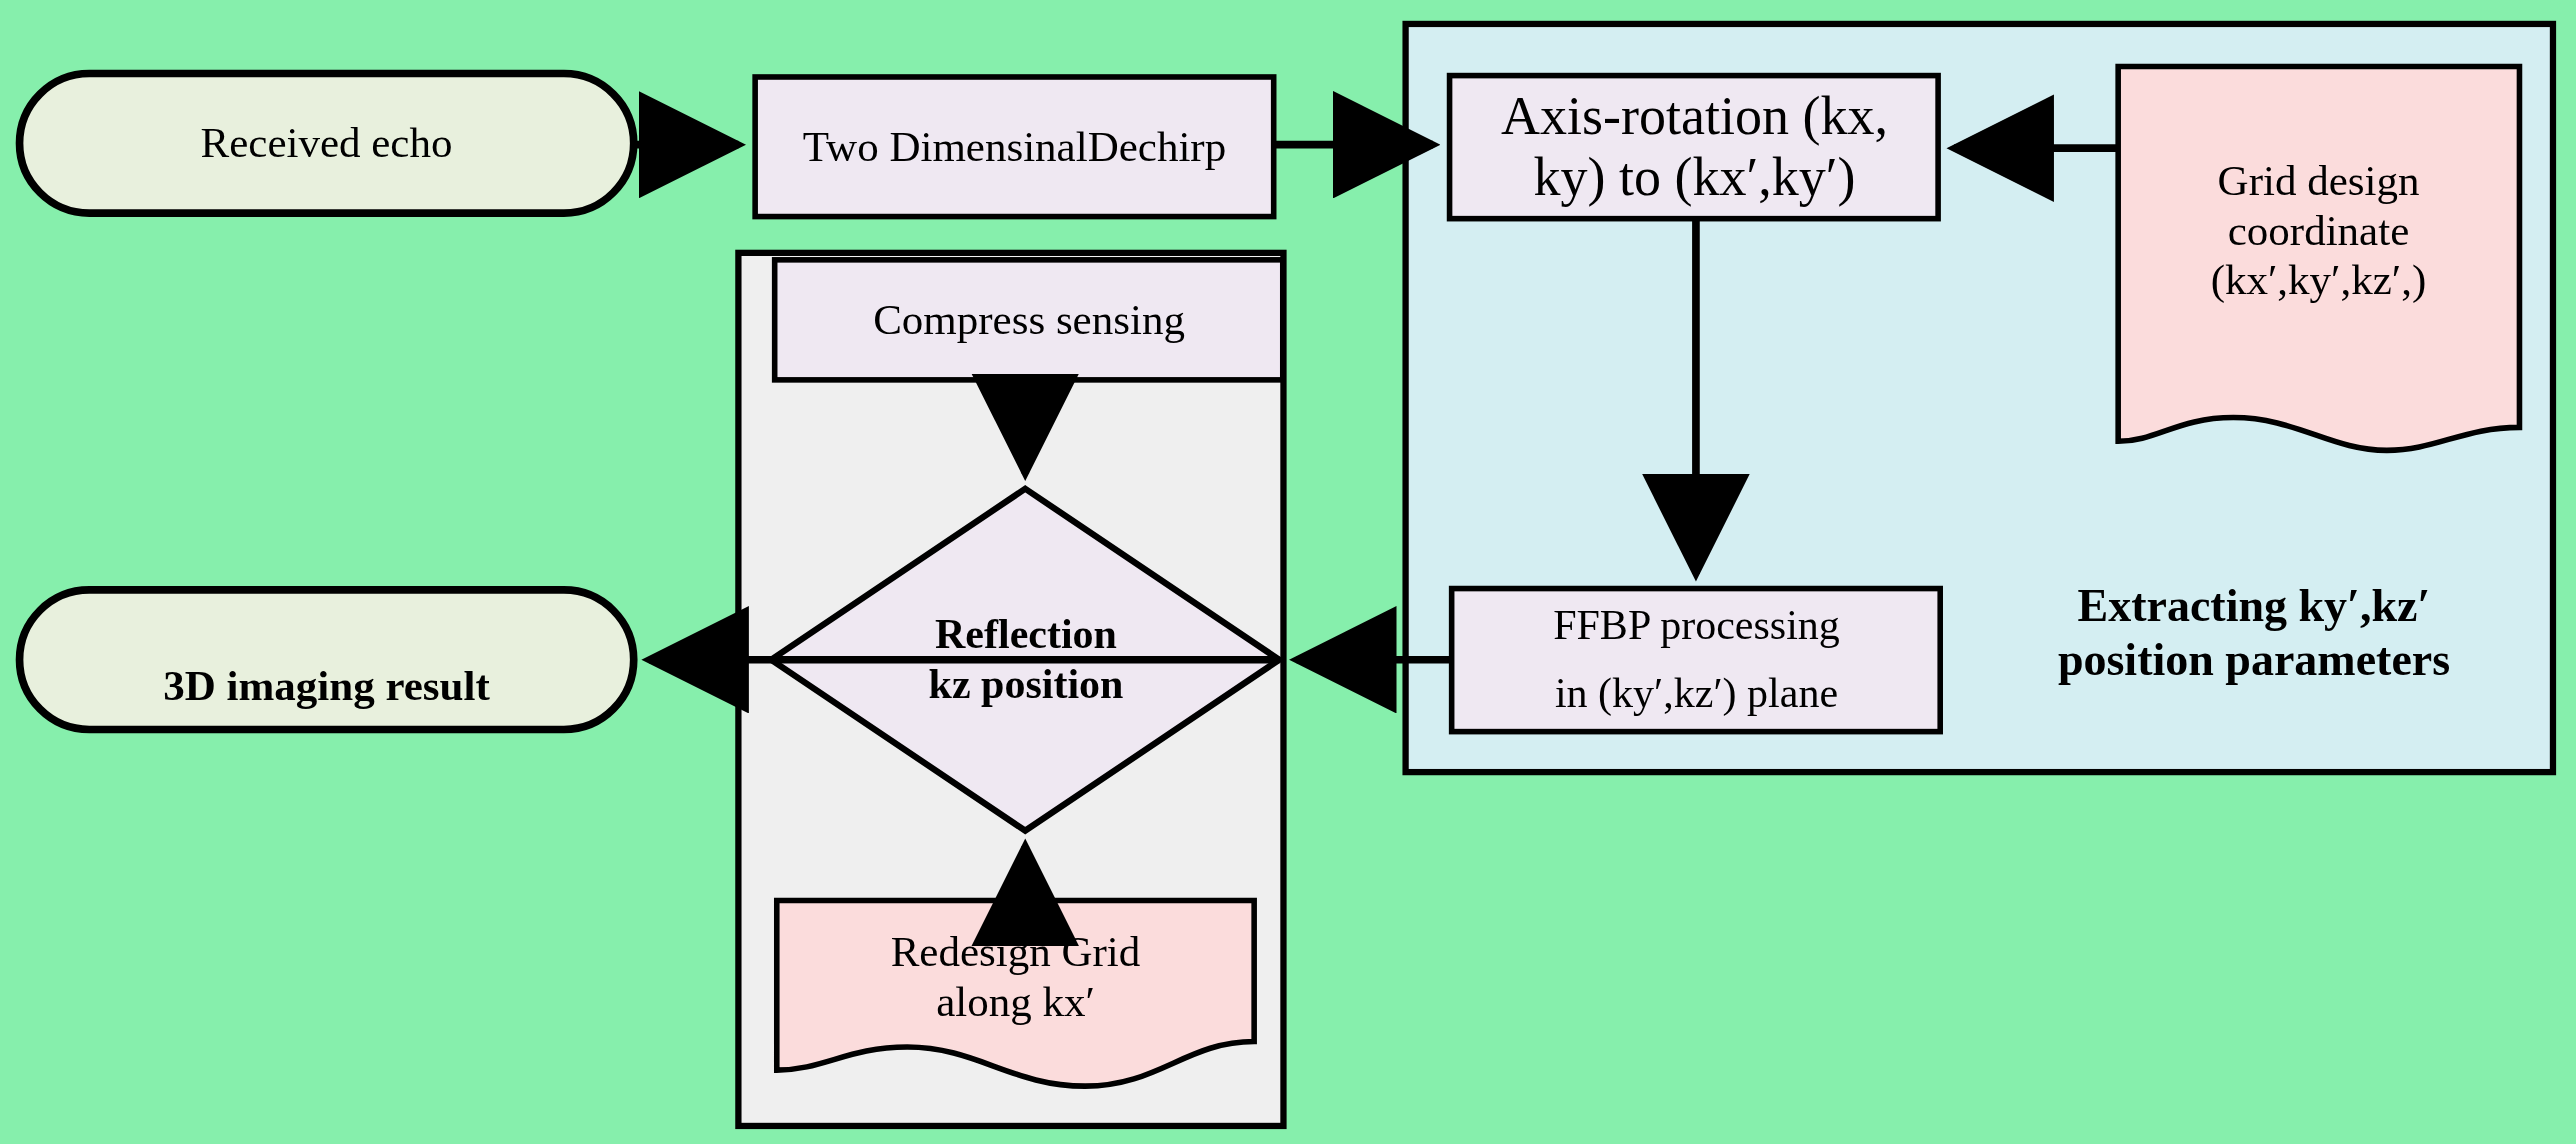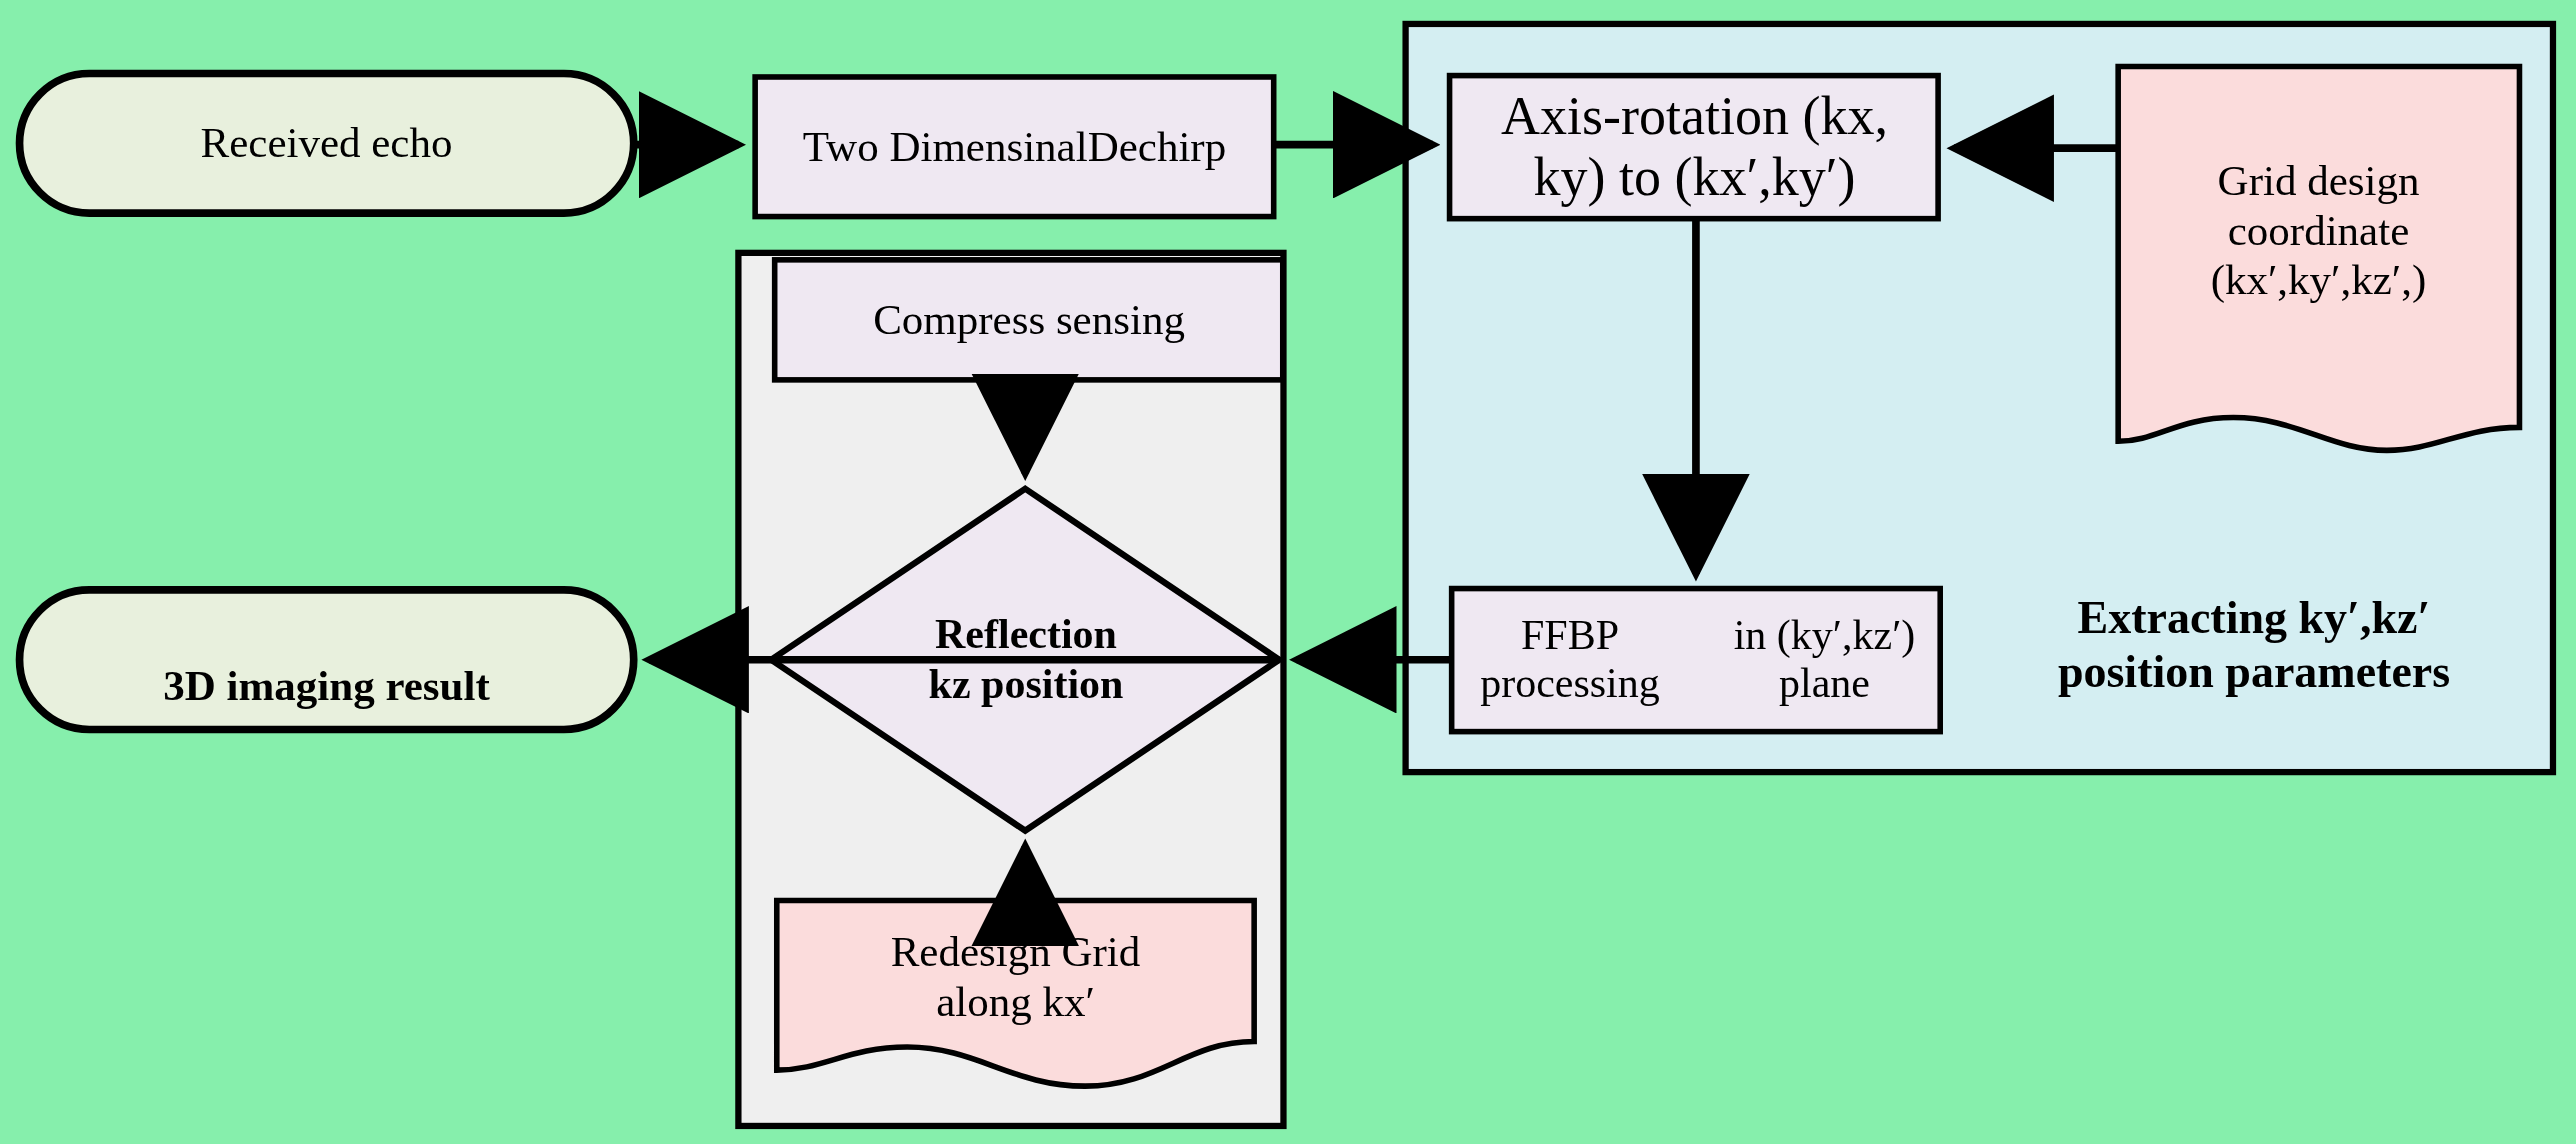--- a/index.html
+++ b/index.html
@@ -78,21 +78,21 @@
     <span>Axis-rotation (kx,</span>
     <span>ky) to (kx′,ky′)</span>
   </div>
 
   <div class="doc-text" style="left:2118px;top:70px;width:401px;height:321px;flex-direction:column;">
     <span>Grid design</span>
     <span>coordinate</span>
     <span>(kx′,ky′,kz′,)</span>
   </div>
 
-  <div class="node" style="left:1452px;top:588px;width:489px;height:143px;font-size:42px;gap:20px;">
+  <div class="node" style="left:1452px;top:588px;width:489px;height:143px;font-size:42px;flex-direction:column;gap:20px;">
     <span>FFBP processing</span>
     <span>in  (ky′,kz′) plane</span>
   </div>
 
   <div class="node" style="left:775px;top:260px;width:508px;height:120px;font-size:43px;">
     <span class="lbl">Compress sensing</span>
   </div>
 
   <div class="diamond-text" style="left:827px;top:551px;width:398px;height:216px;flex-direction:column;">
     <span>Reflection</span>
@@ -101,19 +101,19 @@
 
   <div class="doc-text" style="left:777px;top:907px;width:477px;height:140px;flex-direction:column;">
     <span>Redesign Grid</span>
     <span>along kx′</span>
   </div>
 
   <div class="node stadium" style="left:19.5px;top:616px;width:614px;height:140px;border:none;background:none;font-weight:bold;">
     <span class="lbl">3D imaging result</span>
   </div>
 
-  <div class="panel-label" style="left:1975px;top:591px;width:558px;">
+  <div class="panel-label" style="left:1975px;top:579px;width:558px;">
     <span style="display:block;">Extracting ky′,kz′</span>
     <span style="display:block;">position parameters</span>
   </div>
 
 </div>
 
 
 </body></html>

